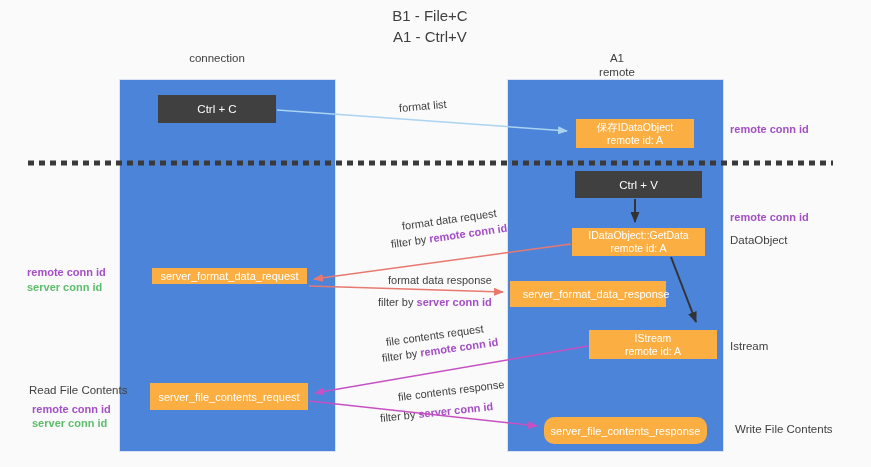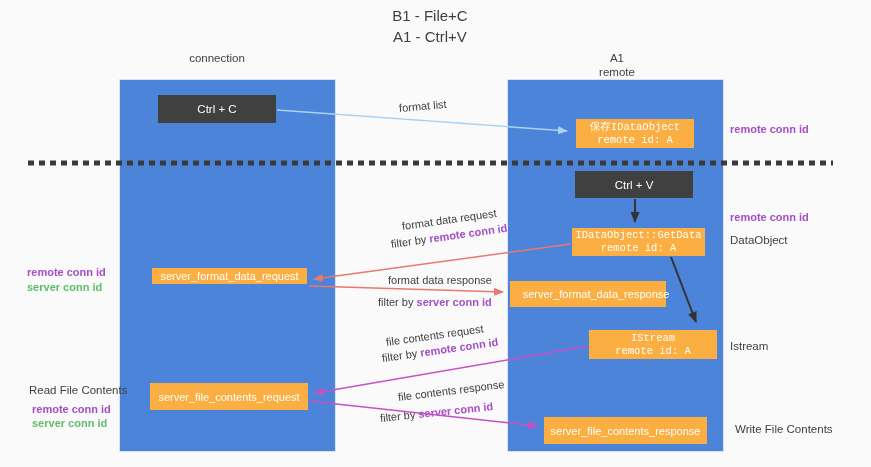--- a/index.html
+++ b/index.html
@@ -5,21 +5,21 @@
   html,body{margin:0;padding:0;}
   body{font-family:"Liberation Sans","DejaVu Sans",sans-serif;background:#fff;}
   #stage{position:relative;width:871px;height:467px;background:#FAFAFA;overflow:hidden;}
   .abs{position:absolute;}
   .title{width:200px;text-align:center;font-size:15px;line-height:21px;color:#3F3F3F;}
   .colhead{width:120px;text-align:center;font-size:11.5px;line-height:14px;color:#3F3F3F;}
   .lifeline{background:#4C84DA;border:1px solid #D9E3F5;box-sizing:border-box;z-index:1;}
   .node{box-sizing:border-box;color:#fff;display:flex;flex-direction:column;align-items:center;justify-content:center;text-align:center;z-index:10;}
   .node.green{background:#404040;font-size:11.5px;}
   .node.orange{background:#FBAE41;}
-  .node .l1,.node .l2{font-size:10.5px;line-height:13px;font-family:Liberation Mono, monospace;}
+  .node .l1,.node .l2{font-size:10.5px;line-height:13px;}
   .node.single{font-size:11px;}
   .flow{font-size:11px;color:#3F3F3F;white-space:nowrap;z-index:20;transform-origin:left center;}
   .purple{color:#A44FC6;font-weight:bold;}
   .greenlbl{color:#5CBD6B;font-weight:bold;}
   .sidelbl{font-size:11.5px;color:#3F3F3F;white-space:nowrap;z-index:20;}
   .conn{font-size:11px;font-weight:bold;white-space:nowrap;z-index:20;line-height:15px;}
   svg.overlay{position:absolute;left:0;top:0;z-index:30;pointer-events:none;}
 </style>
 </head>
 <body>
@@ -44,21 +44,21 @@
 
   <div class="abs node green" style="left:158px;top:95px;width:118px;height:28px;">
     <span>Ctrl + C</span>
   </div>
 
   <div class="abs node orange" style="left:576px;top:119px;width:118px;height:29px;">
     <span class="l1">保存IDataObject</span>
     <span class="l2">remote id: A</span>
   </div>
 
-  <div class="abs node green" style="left:575px;top:171px;width:118px;height:27px;">
+  <div class="abs node green" style="left:575px;top:171px;width:127px;height:27px;">
     <span>Ctrl + V</span>
   </div>
 
   <div class="abs node orange" style="left:572px;top:228px;width:133px;height:28px;">
     <span class="l1">IDataObject::GetData</span>
     <span class="l2">remote id: A</span>
   </div>
 
   <div class="abs node orange single" style="left:152px;top:268px;width:155px;height:16px;">
     <span>server_format_data_request</span>
@@ -70,21 +70,21 @@
 
   <div class="abs node orange" style="left:589px;top:330px;width:128px;height:29px;">
     <span class="l1">IStream</span>
     <span class="l2">remote id: A</span>
   </div>
 
   <div class="abs node orange single" style="left:150px;top:383px;width:158px;height:27px;">
     <span>server_file_contents_request</span>
   </div>
 
-  <div class="abs node orange single" style="left:544px;top:417px;width:163px;height:27px;">
+  <div class="abs node orange single" style="left:544px;top:417px;width:163px;height:27px;border-radius:10px;">
     <span>server_file_contents_response</span>
   </div>
 
   <div class="abs flow" style="left:399px;top:102px;transform:rotate(-5deg);">format list</div>
 
   <div class="abs flow" style="left:402px;top:220px;transform:rotate(-8deg);">format data request</div>
   <div class="abs flow" style="left:391px;top:238px;transform:rotate(-8deg);">
     <span>filter by </span><span class="purple">remote conn id</span>
   </div>
 

